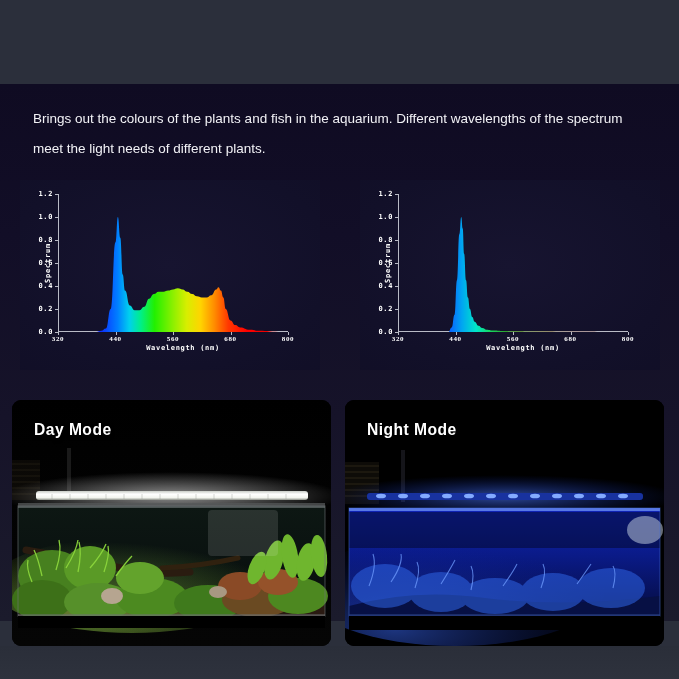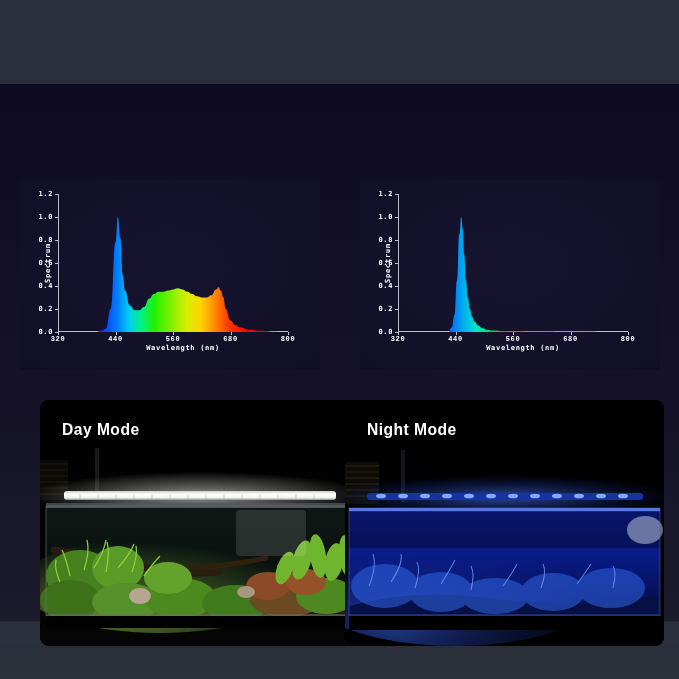--- a/index.html
+++ b/index.html
@@ -52,21 +52,21 @@
     position:absolute;right:100%;margin-right:5px;
     transform:translateY(-50%);
     color:#ffffff;font-size:7px;font-weight:bold;letter-spacing:.6px;
     font-family:"DejaVu Sans Mono","Liberation Mono",monospace;
     white-space:nowrap;
   }
   .ytickmark{position:absolute;left:0;width:3px;height:1px;background:#b9bbc6;}
   .xtick{
     position:absolute;top:100%;margin-top:3px;transform:translateX(-50%);
     color:#ffffff;font-size:7px;font-weight:bold;letter-spacing:.6px;
-    font-family:Liberation Mono, monospace;
+    font-family:Liberation Serif, serif;
     white-space:nowrap;
   }
   .xtickmark{position:absolute;bottom:0;width:1px;height:3px;background:#b9bbc6;}
 
   .ylabel{
     position:absolute;left:-30px;top:50%;
     transform:translateY(-50%) rotate(-90deg);
     color:#ffffff;font-size:7px;font-weight:bold;letter-spacing:.8px;
     font-family:"DejaVu Sans Mono","Liberation Mono",monospace;
     white-space:nowrap;
@@ -80,21 +80,21 @@
     padding-left:20px;
   }
   .curve{position:absolute;left:0;top:0;width:230px;height:138px;overflow:visible;}
 
   
   .panels{position:absolute;left:0;top:400px;width:679px;height:246px;}
   .panel{
     position:absolute;top:0;width:319px;height:246px;
     border-radius:9px;overflow:hidden;background:#000;
   }
-  .panel.left{left:12px;margin-left:28px;}
+  .panel.left{left:12px;}
   .panel.right{left:345px;text-decoration:underline;}
   .panel-label{
     position:absolute;left:22px;top:20px;z-index:9;
     color:#ffffff;font-size:17px;font-weight:bold;letter-spacing:.5px;
     transform:scaleX(0.92);transform-origin:left center;
     text-shadow:0 2px 4px rgba(0,0,0,.9);
     font-family:"Liberation Sans","DejaVu Sans",sans-serif;
   }
   .photo{position:absolute;left:0;top:0;width:100%;height:100%;}
   .footer{
@@ -103,20 +103,21 @@
   }
 </style>
 </head>
 <body>
 
 <div class="page">
 
 
   <div class="body-wrap">
 
+    <div class="intro">Brings out the colours of the plants and fish in the aquarium.  Different wavelengths of the spectrum meet the light needs of different plants.</div>
 
     <div class="charts">
 
       <div class="chart left">
         <div class="plot">
           <div class="axis-y"></div>
           <div class="axis-x"></div>
           <div class="ylabel">Spectrum</div>
           <div class="xlabel">Wavelength (nm)</div>
           <div class="ytick-group">

